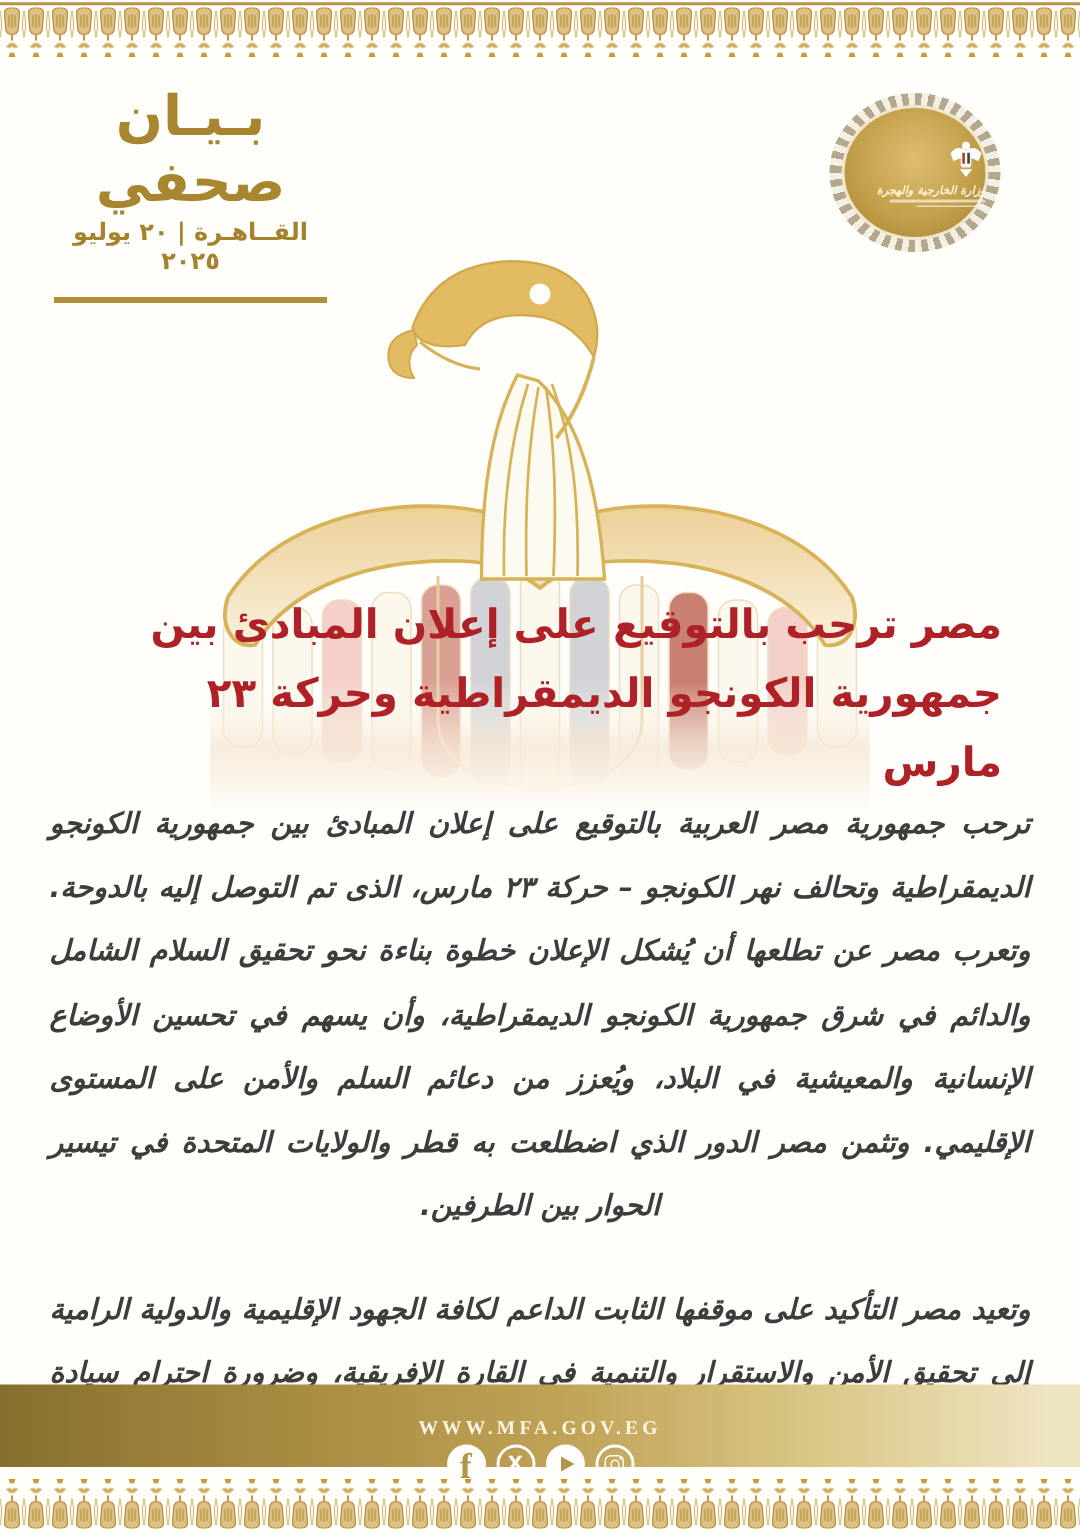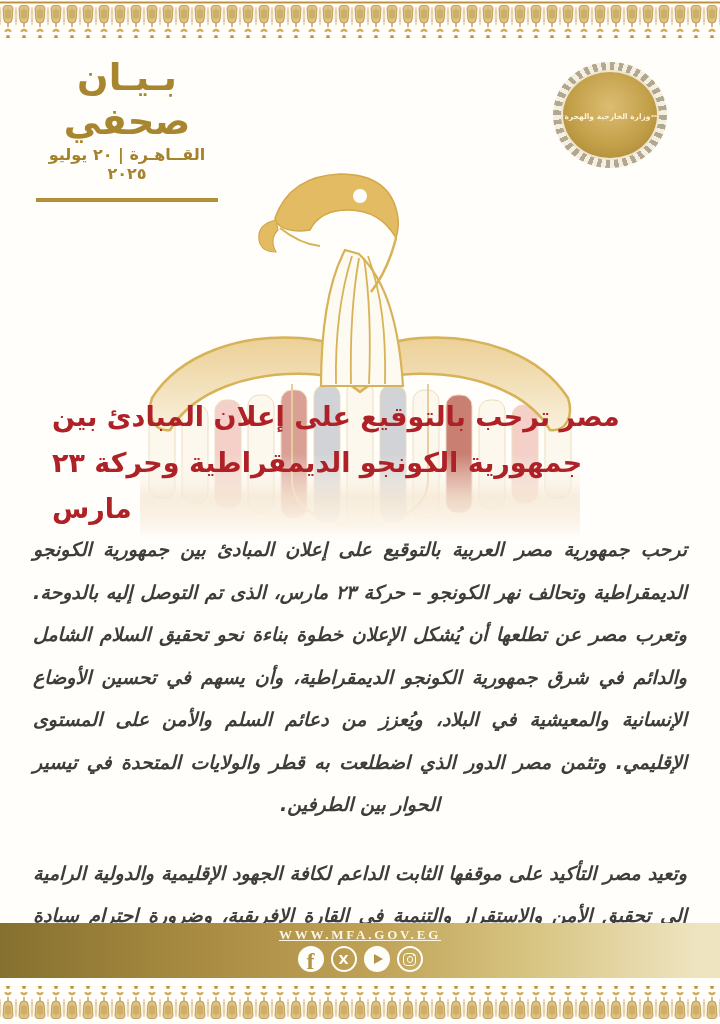--- a/index.html
+++ b/index.html
@@ -15,44 +15,44 @@
   .press-title{font-size:37px;font-weight:bold;direction:rtl;line-height:1.2;}
   .dateline{font-size:16px;font-weight:bold;direction:rtl;color:#a5832d;}
   .gold-rule{width:182px;height:4px;background:#b19138;margin:15px auto 0;}
 
   
   .seal{position:absolute;top:62px;right:53px;width:114px;height:106px;border-radius:50%;
         background:repeating-conic-gradient(#b3a78d 0deg 5deg,#f4efe3 5deg 10deg);}
   .seal-inner{position:absolute;left:8px;top:8px;right:8px;bottom:8px;border-radius:50%;
         border:2px solid #f0e6cd;
         background:radial-gradient(circle at 50% 40%,#dcbd72 0%,#c3a04a 55%,#a5812f 100%);
-        display:flex;flex-direction:row;align-items:center;justify-content:center;}
+        display:flex;flex-direction:column;align-items:flex-end;justify-content:center;font-style:italic;}
   .seal-title{font-size:7.5px;font-weight:bold;color:#fdf3d6;margin-top:3px;white-space:nowrap;direction:rtl;}
   .seal-bar{height:2px;background:rgba(255,255,255,.6);border-radius:1px;margin-top:2px;}
   .seal-bar.b1{width:64px;}
   .seal-bar.b2{width:46px;height:1.5px;}
 
   
   .watermark{position:absolute;top:158px;left:140px;width:440px;height:382px;}
 
   
-  .headline{position:absolute;top:394px;left:52px;right:52px;text-align:left;direction:rtl;
+  .headline{position:absolute;top:394px;left:52px;right:52px;text-align:right;direction:rtl;
         font-size:27px;line-height:46px;font-weight:bold;color:#ae2126;}
 
   
   .body-text{position:absolute;top:528px;left:33px;right:33px;direction:rtl;}
   .body-text p{margin:0;font-size:19px;line-height:42.5px;font-weight:bold;color:#3e3d3b;
         text-align:justify;text-align-last:center;font-style:italic;}
   .body-text p + p{margin-top:26px;}
 
   
   .footer-band{position:absolute;top:923px;left:0;width:720px;height:55px;text-align:center;
         background:linear-gradient(90deg,#86702f 0%,#a98c42 28%,#c0a257 52%,#d8c583 74%,#eee4c0 97%);}
-  .site-url{margin-top:4px;font-family:"Liberation Serif",serif;font-size:13px;font-weight:bold;
-        letter-spacing:2.8px;color:#fbf6e4;text-decoration:underline;}
+  .site-url{margin-top:21px;font-family:"Liberation Serif",serif;font-size:13px;font-weight:bold;
+        letter-spacing:2.8px;color:#fbf6e4;}
   .icons{display:flex;gap:7px;justify-content:center;margin-top:3px;}
   .ic{width:26px;height:26px;border-radius:50%;position:relative;box-sizing:border-box;flex:none;}
   .ic.fb{background:#fdfdfa;overflow:hidden;}
   .ic.fb span{position:absolute;left:9px;top:2px;font-family:"Liberation Serif",serif;
         font-size:24px;font-weight:bold;color:#b3954a;}
   .ic.xx{border:2px solid #fdfdfa;display:flex;align-items:center;justify-content:center;
         color:#fdfdfa;font-size:13px;font-weight:bold;}
   .ic.yt{background:#fdfdfa;display:flex;align-items:center;justify-content:center;}
   .ic.yt i{display:block;width:0;height:0;border-left:9px solid #b3954a;
         border-top:5.5px solid transparent;border-bottom:5.5px solid transparent;margin-left:3px;}

